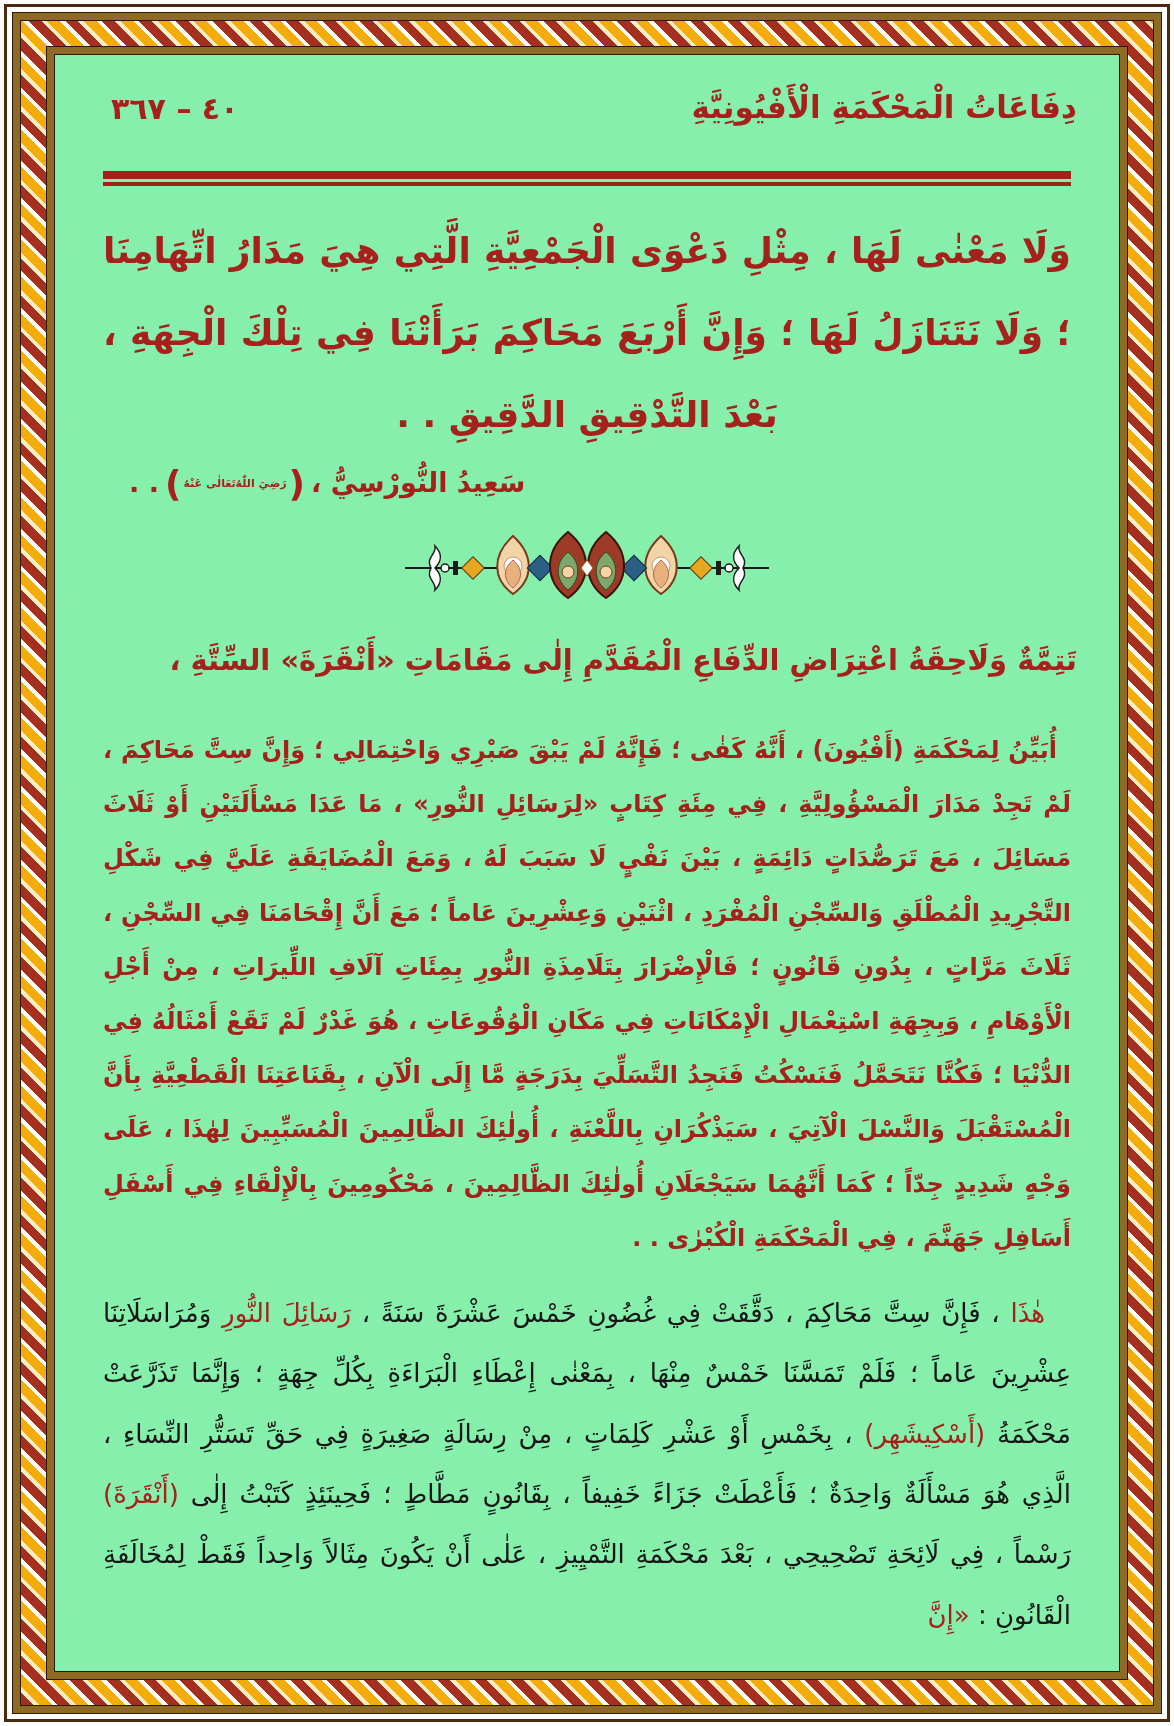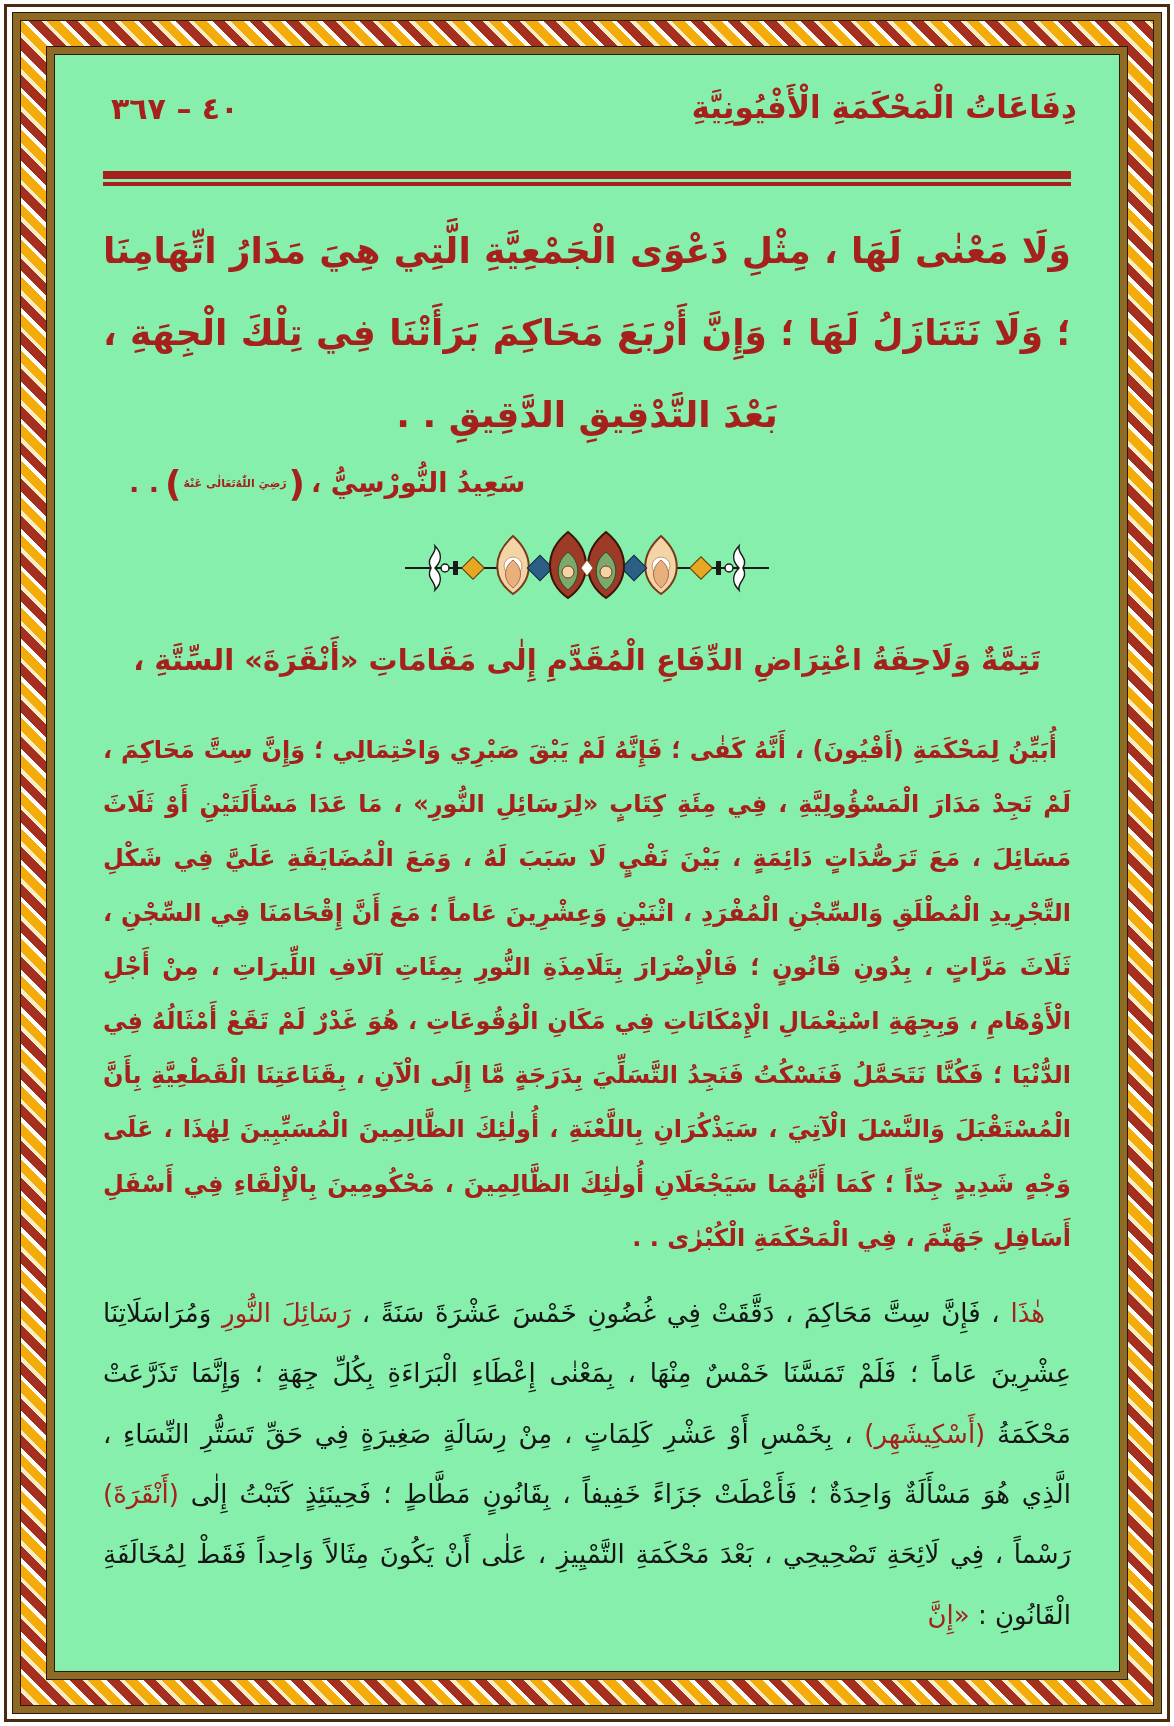--- a/index.html
+++ b/index.html
@@ -44,21 +44,21 @@
     margin:10px 6px 0;font-size:27px;font-weight:bold;color:var(--red);
     direction:rtl;text-align:left;padding-left:26px;
   }
   .medallion{display:inline-flex;align-items:center;vertical-align:middle;margin:0 6px;}
   .med-paren{font-size:36px;font-weight:bold;line-height:1;}
   .med-text{display:inline-flex;flex-direction:row;font-size:11px;line-height:1.15;
             text-align:center;font-weight:bold;padding:0 2px;}
 
   .divider-wrap{text-align:center;margin-top:26px;}
 
-  .heading{margin-top:34px;text-align:center;color:var(--red);font-weight:bold;}
+  .heading{margin-top:34px;color:var(--red);font-weight:bold;}
   .heading .h1{font-size:29px;line-height:1.4;}
   .heading .h2{font-size:28px;margin-top:26px;line-height:1.4;}
 
   .para2{
     margin:42px 6px 0;font-size:24px;font-weight:bold;color:var(--red);
     line-height:2.26;text-align:justify;text-indent:14px;
   }
   .para3{
     margin:18px 6px 0;font-size:26px;font-weight:normal;color:var(--black);
     line-height:2.32;text-align:justify;text-indent:26px;

